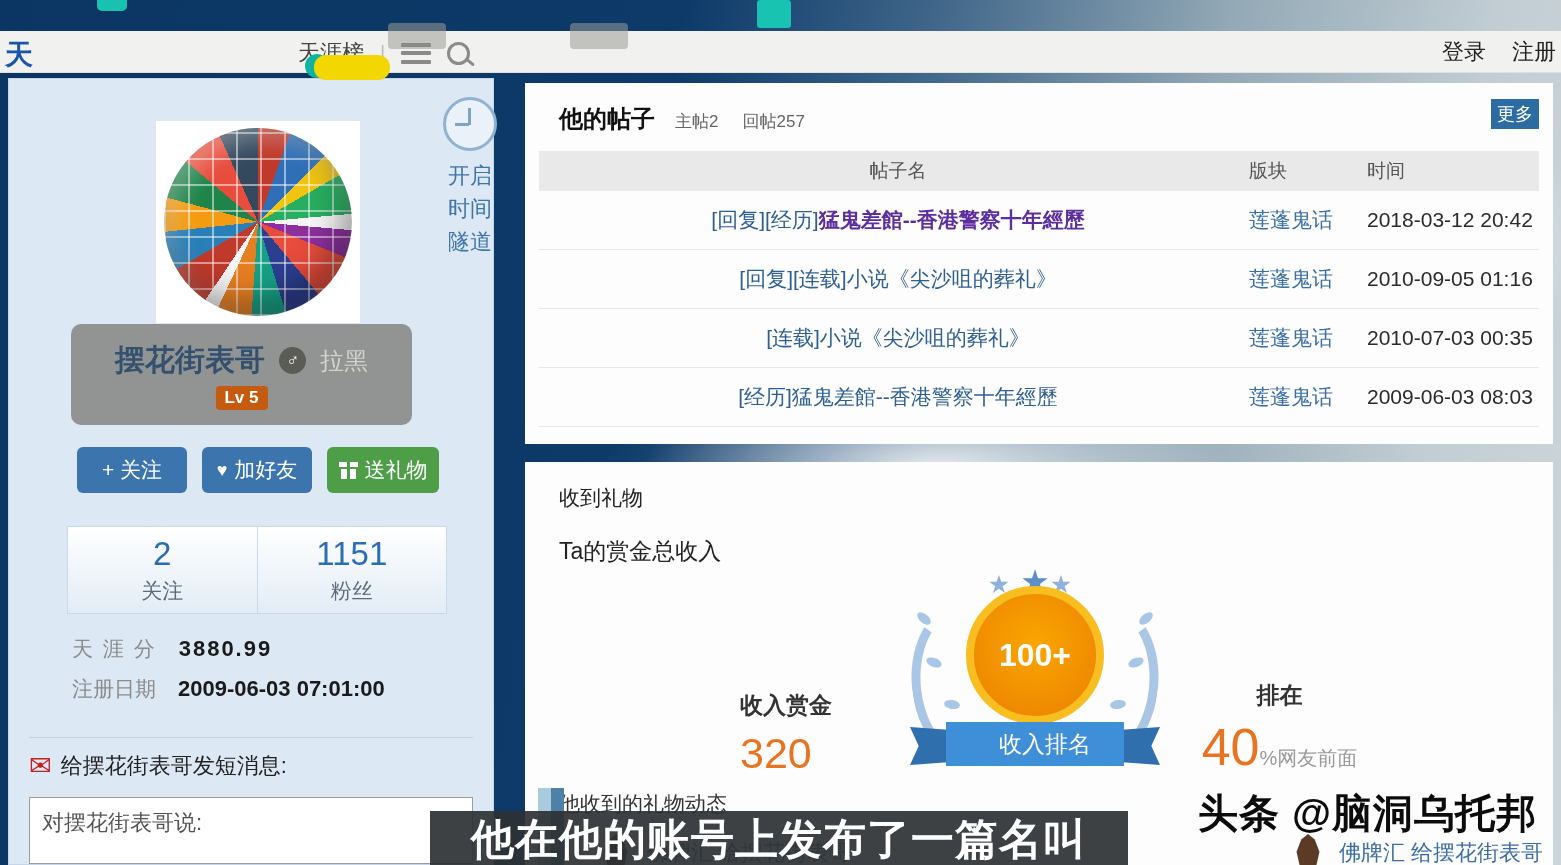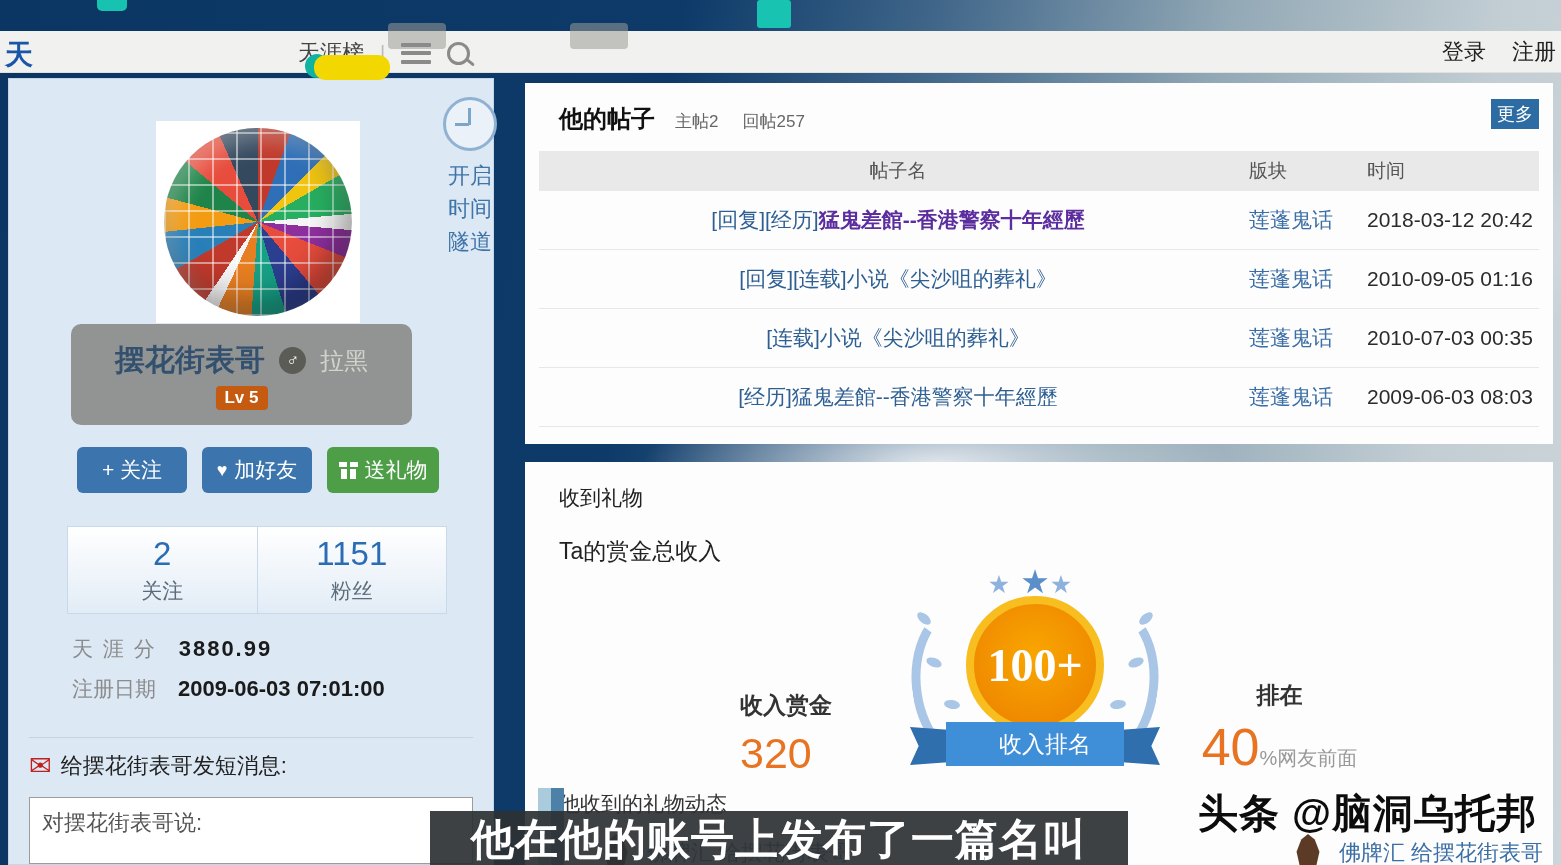--- a/index.html
+++ b/index.html
@@ -106,23 +106,23 @@
   .laurel{position:absolute;width:104px;height:152px;border:9px solid transparent;border-radius:50%;top:38px;}
   .laurel-l{left:2px;border-left-color:#aac6e6;transform:rotate(-8deg);}
   .laurel-r{right:2px;border-right-color:#aac6e6;transform:rotate(8deg);}
   .leaf{position:absolute;width:16px;height:9px;background:#aac6e6;border-radius:50% 50% 50% 50%;}
   .lf1{left:6px;top:52px;transform:rotate(40deg);}
   .lf2{left:16px;top:96px;transform:rotate(20deg);}
   .lf3{left:34px;top:138px;transform:rotate(8deg);}
   .rf1{right:6px;top:52px;transform:rotate(-40deg);}
   .rf2{right:16px;top:96px;transform:rotate(-20deg);}
   .rf3{right:34px;top:138px;transform:rotate(-8deg);}
-  .medal{position:absolute;left:50%;top:34px;transform:translateX(-50%);width:122px;height:122px;border-radius:50%;
+  .medal{position:absolute;left:50%;top:24px;transform:translateX(-50%);width:122px;height:122px;border-radius:50%;
     background:radial-gradient(circle at 50% 42%,#f9a600 0%,#ef8900 75%);border:8px solid #f8bd1e;
-    display:flex;align-items:center;justify-content:center;color:#fff;font-size:46px;font-weight:bold;z-index:2;font-family:Liberation Serif, serif;}
+    display:flex;align-items:center;justify-content:center;color:#fff;font-size:32px;font-weight:bold;z-index:2;}
   .ribbon{position:absolute;left:0;right:0;top:160px;height:46px;z-index:3;}
   .wing{position:absolute;top:5px;width:62px;height:38px;background:#2f6fae;}
   .wing-l{left:0;clip-path:polygon(0 0,100% 12%,100% 88%,0 100%,14% 50%);}
   .wing-r{right:0;clip-path:polygon(0 12%,100% 0,86% 50%,100% 100%,0 88%);}
   .band{position:absolute;left:36px;right:36px;top:0;height:44px;background:#3e8ed8;display:flex;align-items:center;justify-content:center;color:#fff;font-size:23px;z-index:4;padding-left:20px;}
   .stat-income{position:absolute;left:215px;top:228px;width:160px;text-align:left;}
   .stat-rank{position:absolute;left:662px;top:218px;width:185px;text-align:center;}
   .statlabel{font-size:23px;font-weight:bold;color:#333;}
   .bigorange{font-size:43px;color:#e87320;margin-top:8px;}
   .rankline{margin-top:6px;white-space:nowrap;}

